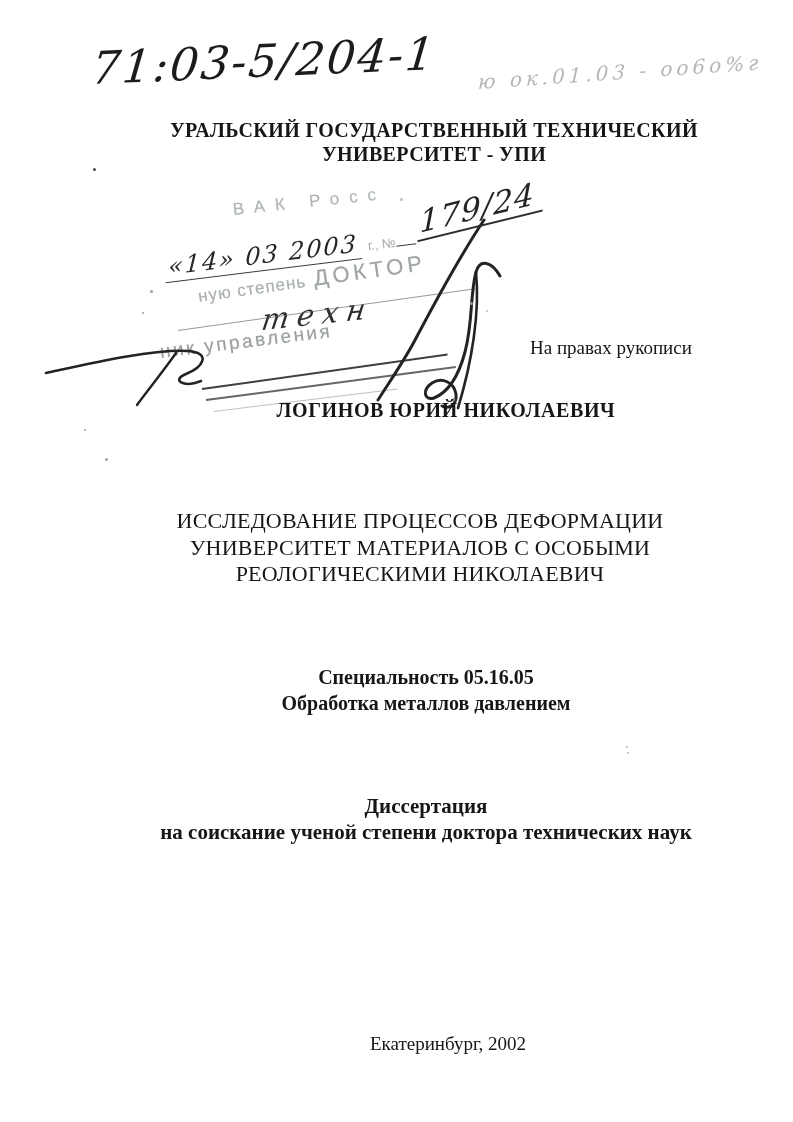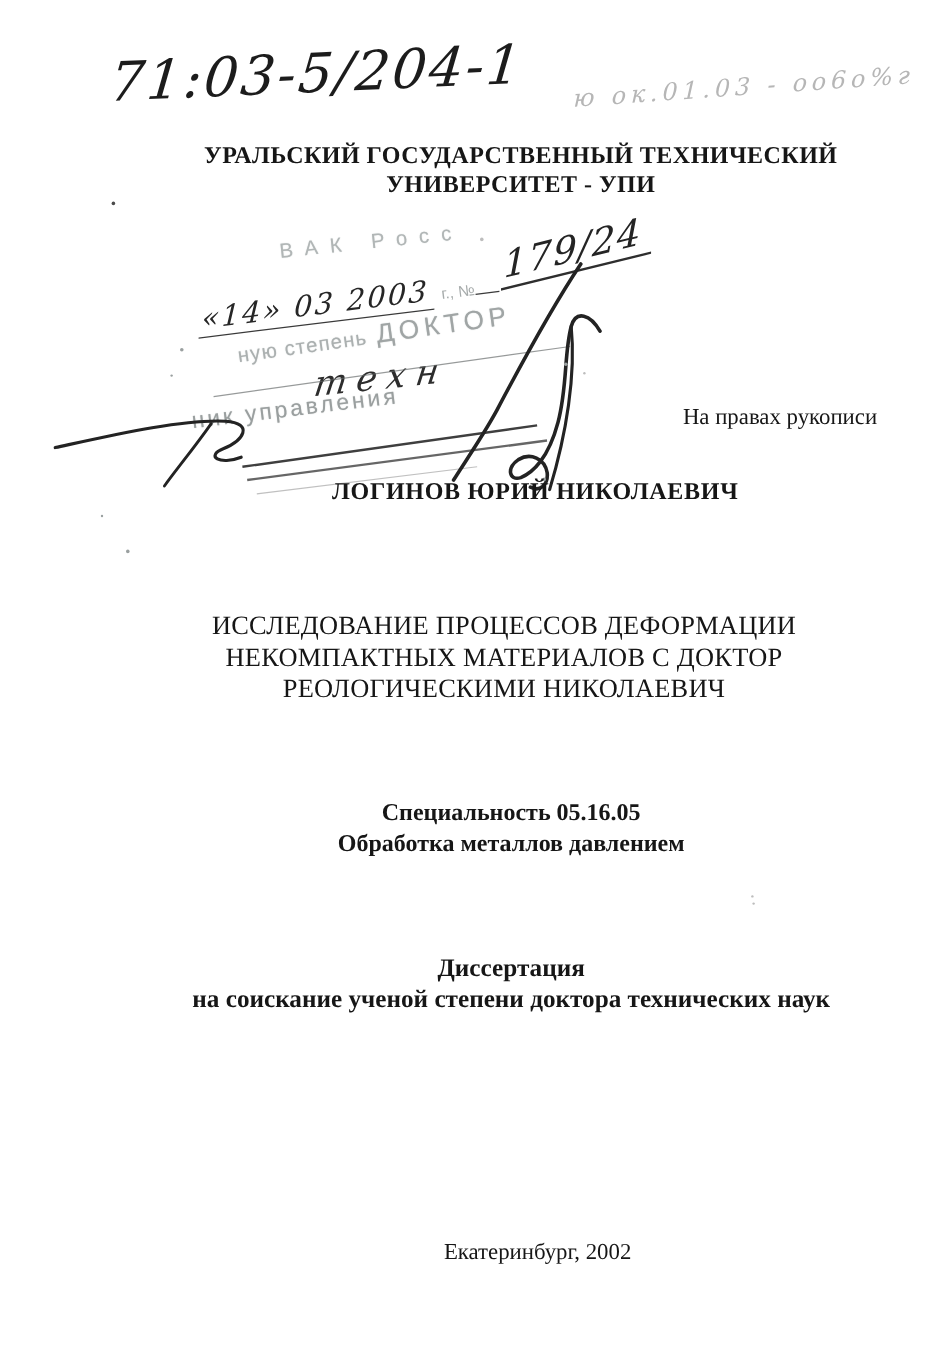--- a/index.html
+++ b/index.html
@@ -22,21 +22,21 @@
   .corner-note {
     position:absolute; left:478px; top:70px;
     font-family:"DejaVu Serif",serif; font-style:italic;
     font-size:20px; letter-spacing:4px; color:#b6b6b6;
     transform:rotate(-4deg) skewX(-6deg); transform-origin:left center;
     white-space:nowrap;
   }
 
   .univ { top:119px; font-size:20px; font-weight:bold; line-height:23.5px; letter-spacing:0.4px; }
 
-  .manuscript { position:absolute; left:530px; top:337px; width:240px; text-align:center; font-size:19px; white-space:nowrap; }
+  .manuscript { position:absolute; left:530px; top:337px; width:240px; font-size:19px; white-space:nowrap; }
 
   .author { top:399px; font-size:20px; font-weight:bold; letter-spacing:0.6px; transform:translateX(12px); }
 
   .title  { top:508px; font-size:22px; font-weight:normal; line-height:26.5px; letter-spacing:0.2px; transform:translateX(-14px); }
   .spec   { top:664px; font-size:20px; font-weight:bold; line-height:26px; transform:translateX(-8px); }
   .thesis { top:793px; font-size:21px; font-weight:bold; line-height:26px; transform:translateX(-8px); }
   .city   { top:1033px; font-size:19px; transform:translateX(14px); }
 
   
   .s-el { position:absolute; transform-origin:left center; white-space:nowrap; }
@@ -138,21 +138,21 @@
     <div class="speck" style="left:452px; top:398px; width:3px; height:3px;"></div>
     <div class="speck faint" style="left:486px; top:310px; width:2px; height:2px;"></div>
   </div>
 
   <div class="manuscript">На правах рукописи</div>
 
   <div class="center-col author">ЛОГИНОВ ЮРИЙ НИКОЛАЕВИЧ</div>
 
   <div class="center-col title">
     <div>ИССЛЕДОВАНИЕ ПРОЦЕССОВ ДЕФОРМАЦИИ</div>
-    <div>НЕКОМПАКТНЫХ МАТЕРИАЛОВ С ДОКТОР</div>
+    <div>УНИВЕРСИТЕТ МАТЕРИАЛОВ С ОСОБЫМИ</div>
     <div>РЕОЛОГИЧЕСКИМИ НИКОЛАЕВИЧ</div>
   </div>
 
   <div class="center-col spec">
     <div>Специальность 05.16.05</div>
     <div>Обработка металлов давлением</div>
   </div>
 
   <div class="center-col thesis">
     <div>Диссертация</div>

